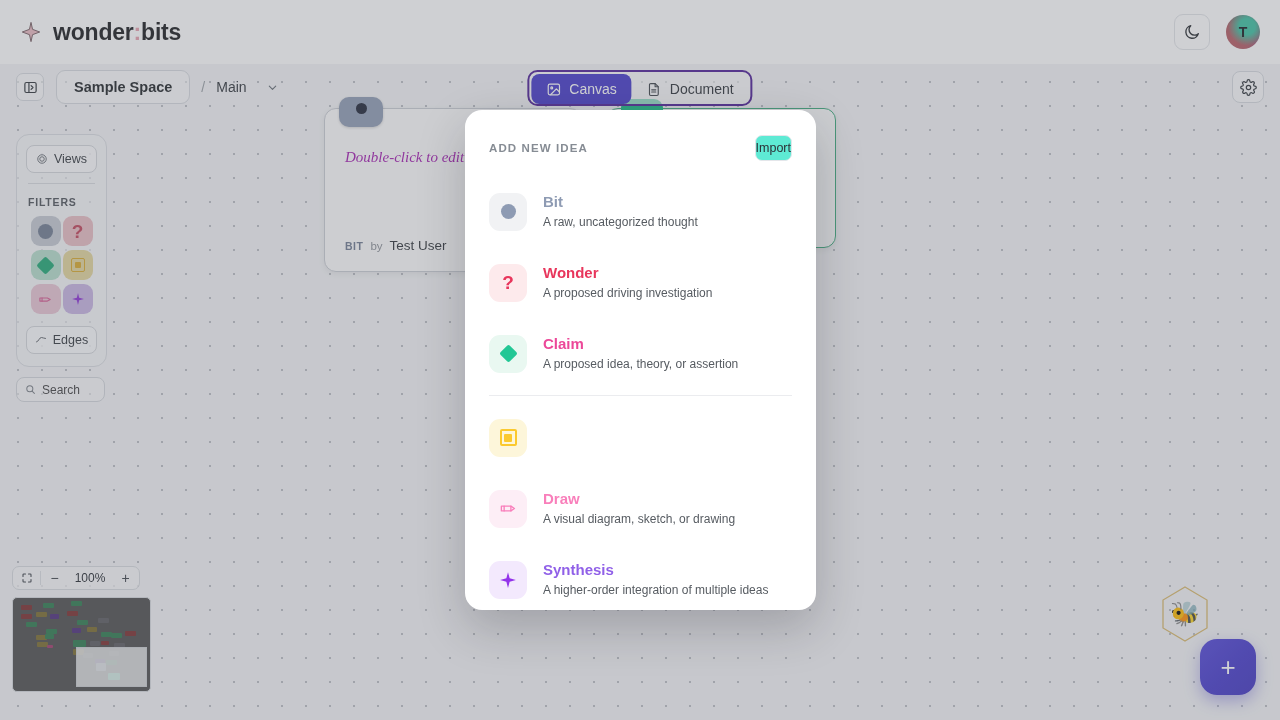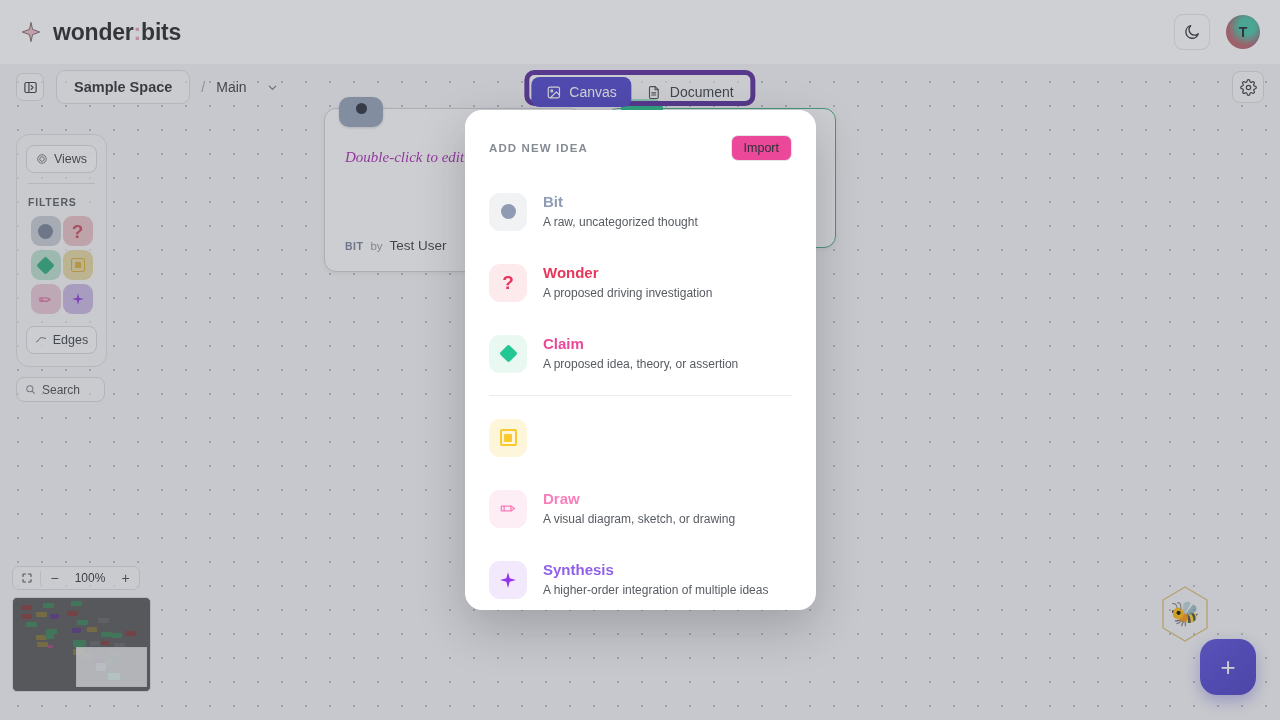--- a/index.html
+++ b/index.html
@@ -158,21 +158,21 @@
   }
   .subbar-spacer { flex: 1; }
 
   .viewtabs {
     position: absolute;
     left: 50%; transform: translateX(-50%);
     top: 6px;
     height: 36px;
     display: flex;
     background: rgba(255,255,255,.55);
-    border: 5px solid #4c1d95;
+    border: 2px solid #4c1d95;
     border-radius: 10px;
     padding: 2px;
   }
   .viewtab {
     display: flex; align-items: center; gap: 8px;
     height: 30px; padding: 0 15px;
     border-radius: 8px;
     font-size: 14px; color: #2b3036;
     cursor: pointer;
   }
@@ -331,24 +331,24 @@
   }
   .modal-head {
     display: flex; align-items: center; justify-content: space-between;
     height: 32px;
   }
   .modal-title {
     font-size: 11.5px; font-weight: 700; letter-spacing: 1.1px;
     color: #868c94;
   }
   .import-btn {
-    height: 26px; padding: 0 12px;
+    height: 26px; padding: 0 0;
     border: 1px solid #e4e6ea;
     border-radius: 7px;
-    background: #ec4899;
+    background: #5eead4;
     font-size: 12.5px; color: #2c3137;
     display: flex; align-items: center;
     cursor: pointer;
   }
   .idea-list { margin-top: 12px; }
   .idea-row {
     display: flex; align-items: center; gap: 16px;
     padding: 9px 0;
     height: 71px;
     cursor: pointer;

